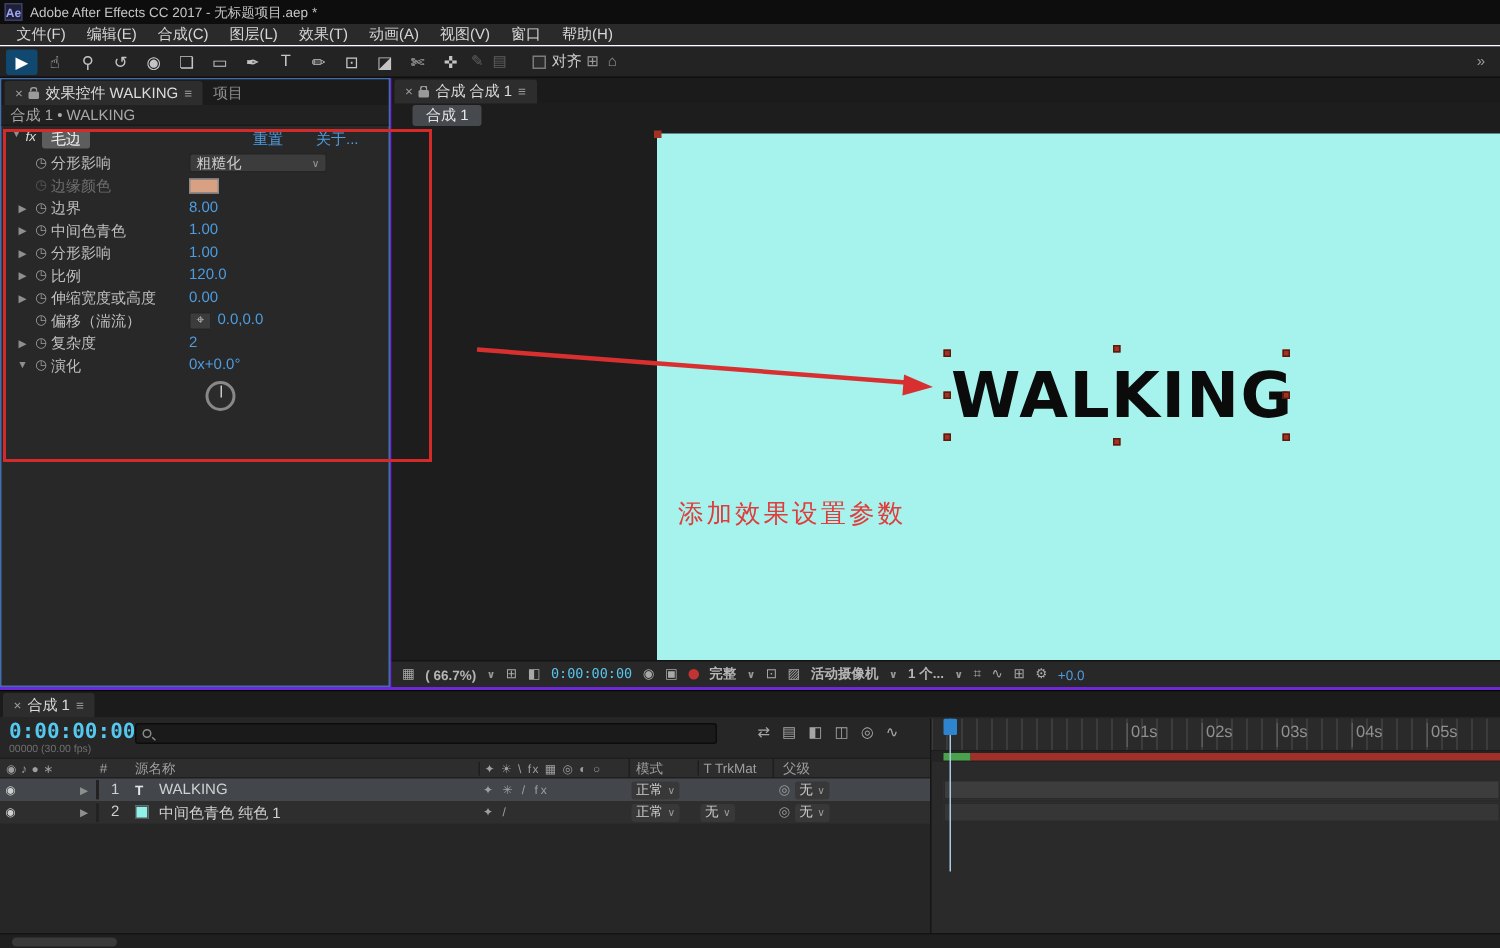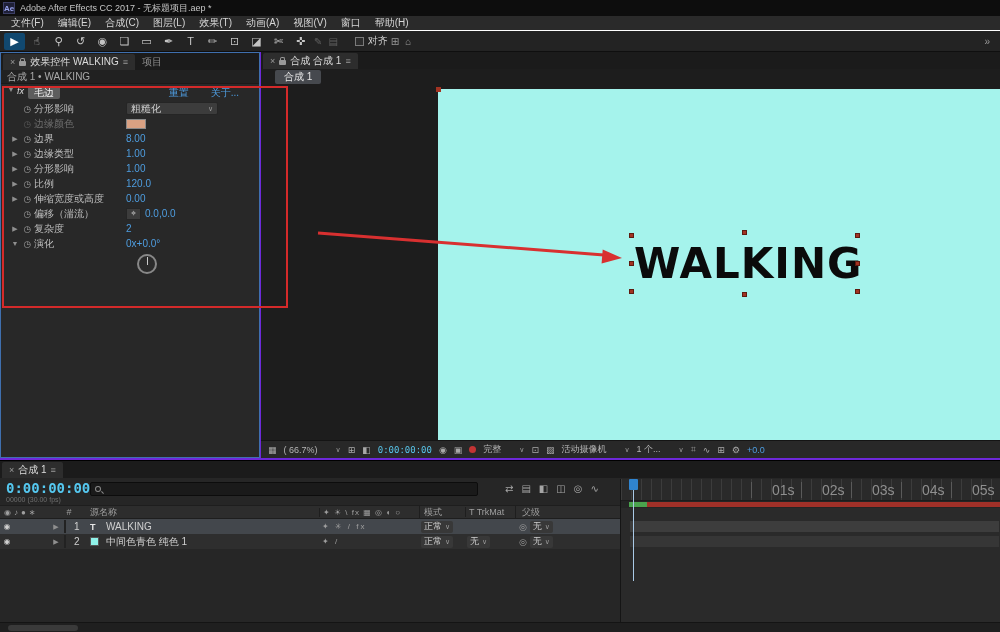--- a/index.html
+++ b/index.html
@@ -78,21 +78,21 @@
   .walking{position:absolute;left:373px;top:150px;width:224px;height:58px;color:#0b0b0b;
            font-family:"DejaVu Sans",sans-serif;font-weight:bold;font-size:42px;line-height:58px;
            text-align:center;letter-spacing:1px;}
   .handle{position:absolute;width:5px;height:5px;background:#a23322;border:1px solid #5f1a10;}
   .corner-dot{position:absolute;left:175px;top:2px;width:5px;height:5px;background:#a23322;}
   .annotation{position:absolute;left:191px;top:246px;font-size:17px;color:#e03c3c;letter-spacing:2px;}
   .comp-toolbar{position:absolute;left:0;right:0;bottom:0;height:18px;background:#282828;
                 border-top:1px solid #141414;display:flex;align-items:center;gap:7px;padding:0 7px;
                 font-size:9px;color:#b5b5b5;white-space:nowrap;overflow:hidden;}
   .cicon{font-size:9px;color:#a8a8a8;}
-  .ctext{display:flex;align-items:center;gap:18px;}
+  .ctext{display:flex;align-items:center;gap:7px;font-weight:bold;}
   .ctime{color:#58c5ea;font-family:"DejaVu Sans Mono",monospace;}
   .reddot{width:7px;height:7px;border-radius:50%;background:#c23434;}
   .exposure{color:#4e9de0;}
 
   
   .red-rect{position:absolute;left:2px;top:86px;width:286px;height:222px;border:2px solid #d42a2a;
             pointer-events:none;}
   .arrow-svg{position:absolute;left:0;top:0;width:1000px;height:632px;pointer-events:none;}
 
   
@@ -140,22 +140,22 @@
   .c-par{width:105px;flex:0 0 105px;display:flex;align-items:center;gap:3px;padding-left:4px;}
   .mchip{display:inline-flex;align-items:center;gap:3px;background:#383838;border-radius:2px;
          padding:0 3px;font-size:9px;color:#cfcfcf;height:12px;}
   .pick{color:#9a9a9a;font-size:9px;}
   
   .tl-right{position:absolute;left:620px;top:18px;right:0;bottom:0;background:#2a2a2a;
             border-left:1px solid #151515;overflow:hidden;}
   .ruler{position:absolute;left:0;top:0;right:0;height:22px;border-bottom:1px solid #1c1c1c;
          background:repeating-linear-gradient(90deg,#3c3c3c 0 1px,transparent 1px 10px);}
   .rlabels{position:absolute;left:130px;top:3px;display:flex;}
-  .rlabel{width:50px;flex:0 0 50px;font-size:14px;color:#8f8f8f;border-left:1px solid #5a5a5a;
-          padding-left:20px;height:16px;}
+  .rlabel{width:50px;flex:0 0 50px;font-size:11px;color:#8f8f8f;border-left:1px solid #5a5a5a;
+          padding-left:2px;height:16px;}
   .renderbar{position:absolute;left:0;top:22px;right:0;height:7px;background:#242424;}
   .seg-green{position:absolute;left:8px;top:1px;width:18px;height:5px;background:#4aa24d;}
   .seg-red{position:absolute;left:26px;top:1px;right:0;height:5px;background:#a03028;}
   .trow{position:absolute;left:0;right:0;height:15px;}
   .trow .bar{position:absolute;left:8px;right:0;top:1px;bottom:1px;background:#3a3a3a;border:1px solid #2a2a2a;}
   .cti-line{position:absolute;left:12px;top:0;width:1px;height:102px;background:#a9c9e6;}
   .cti-handle{position:absolute;left:8px;top:0;width:9px;height:11px;background:#2f84d0;border-radius:1px;}
   .tl-bottom{position:absolute;left:0;right:0;bottom:0;height:10px;background:#1f1f1f;border-top:1px solid #141414;}
   .tl-bottom .hb{position:absolute;left:8px;top:2px;width:70px;height:6px;background:#3a3a3a;border-radius:3px;}
 </style>
@@ -251,21 +251,21 @@
     <div class="prow">
       <span class="twirl">▶</span>
       <span class="sw">◷</span>
       <span class="plabel">边界</span>
       <span class="pval">8.00</span>
     </div>
 
     <div class="prow">
       <span class="twirl">▶</span>
       <span class="sw">◷</span>
-      <span class="plabel">边缘类型</span>
+      <span class="plabel">中间色青色</span>
       <span class="pval">1.00</span>
     </div>
 
     <div class="prow">
       <span class="twirl">▶</span>
       <span class="sw">◷</span>
       <span class="plabel">分形影响</span>
       <span class="pval">1.00</span>
     </div>
 
@@ -327,20 +327,21 @@
       <span class="corner-dot"></span>
       <div class="walking">WALKING</div>
       <span class="handle" style="left:368px;top:148px"></span>
       <span class="handle" style="left:481px;top:145px"></span>
       <span class="handle" style="left:594px;top:148px"></span>
       <span class="handle" style="left:368px;top:176px"></span>
       <span class="handle" style="left:594px;top:176px"></span>
       <span class="handle" style="left:368px;top:204px"></span>
       <span class="handle" style="left:481px;top:207px"></span>
       <span class="handle" style="left:594px;top:204px"></span>
+      <div class="annotation" style="color: rgb(224, 60, 60);">添加效果设置参数</div>
     </div>
 
     <div class="comp-toolbar">
       <span class="cicon">▦</span>
       <span class="ctext">
         <span>( 66.7%)</span>
         <span class="caret">∨</span>
       </span>
       <span class="cicon">⊞</span>
       <span class="cicon">◧</span>

